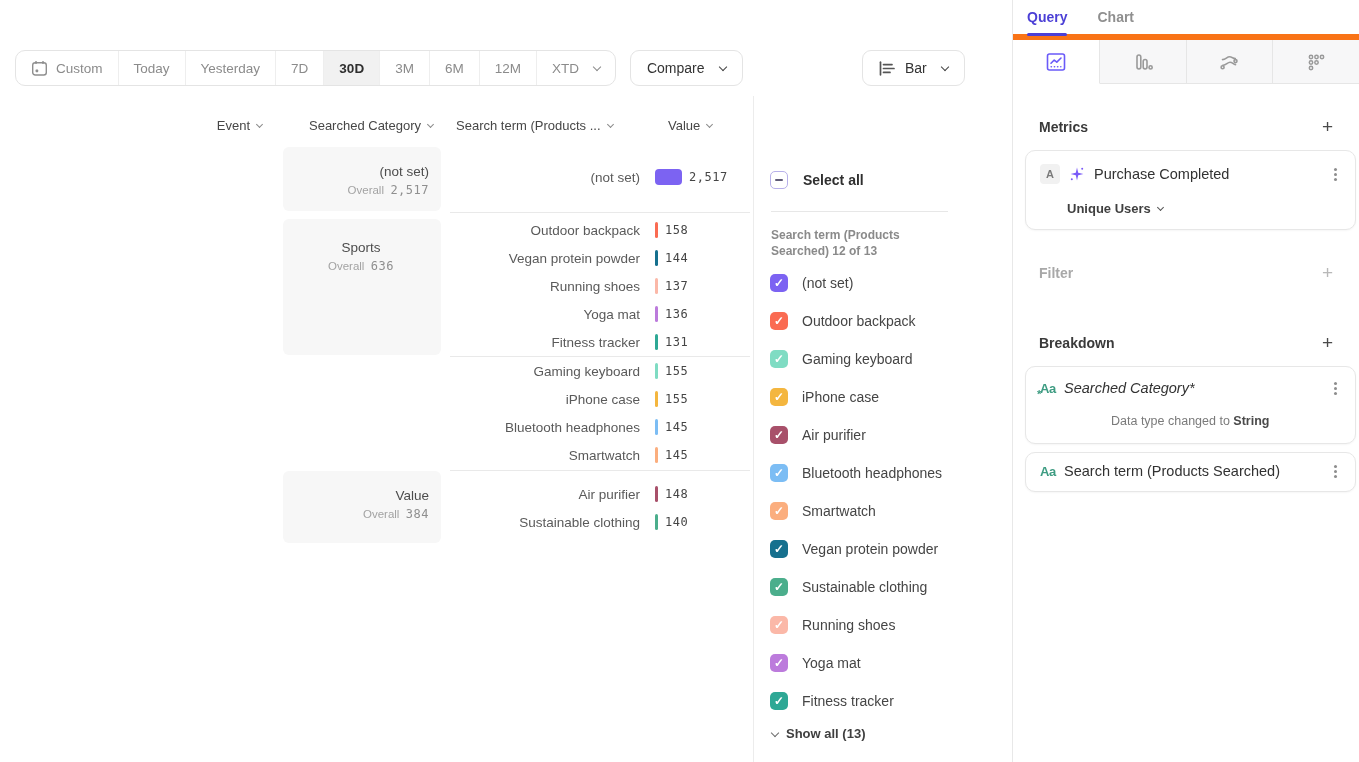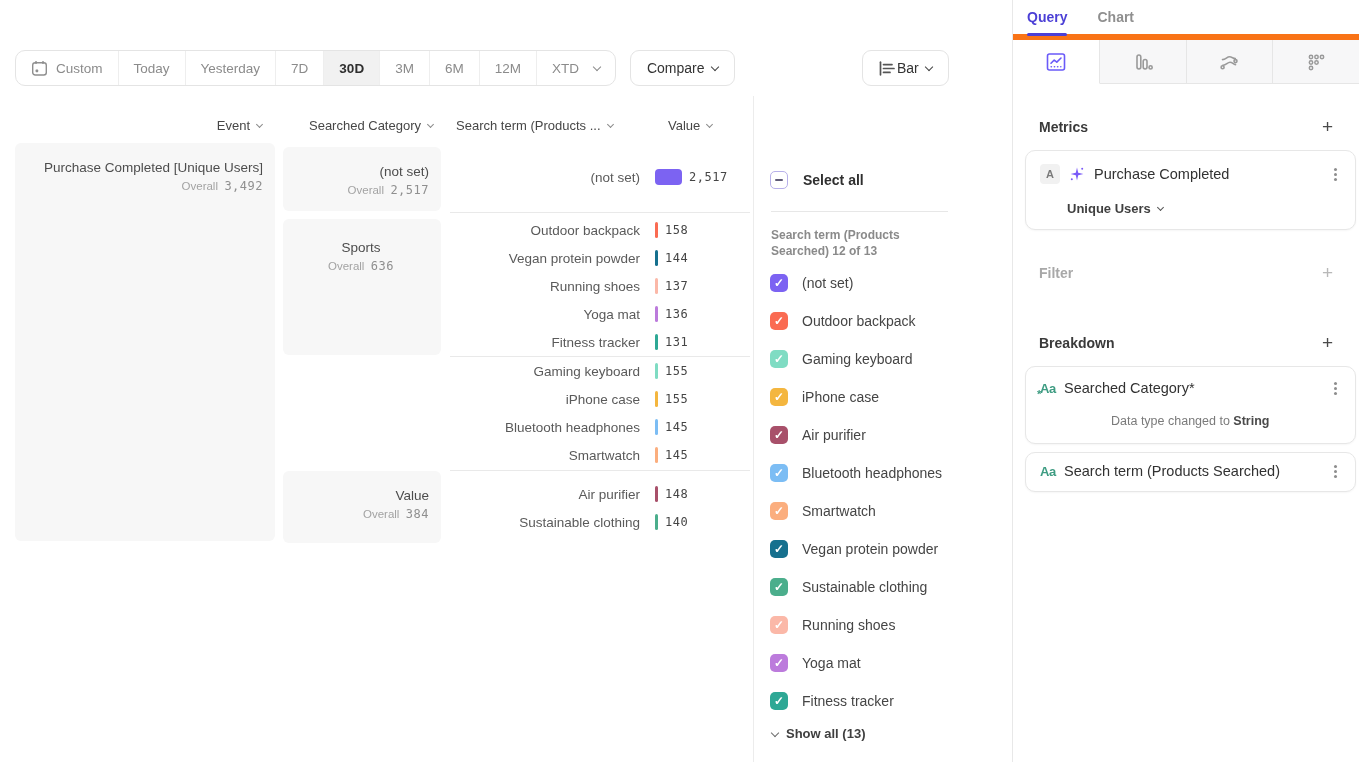--- a/index.html
+++ b/index.html
@@ -15,21 +15,21 @@
   .plus { font-size:19px; font-weight:400; color:#4a4a4a; line-height:18px; cursor:pointer; }
   .plus.muted { color:#b8b8b8; }
   .mono { font-family:"DejaVu Sans Mono", monospace; letter-spacing:0.5px; }
 
   
   .toolbar { position:absolute; left:15px; top:50px; display:flex; align-items:center; }
   .seg-group { display:flex; align-items:stretch; height:36px; border:1px solid #e4e4e4; border-radius:10px; overflow:hidden; background:#fff; }
   .seg { display:flex; align-items:center; gap:8px; padding:0 15px; font-size:13.5px; color:#8b8b8b; border-left:1px solid #eeeeee; cursor:pointer; white-space:nowrap; }
   .seg:first-child { border-left:none; }
   .seg.active { background:#f1f1f1; color:#2f2f2f; font-weight:700; }
-  .btn { display:flex; align-items:center; height:36px; padding:0 16px; border:1px solid #e4e4e4; border-radius:9px; font-size:14px; font-weight:500; color:#333; background:#fff; cursor:pointer; }
+  .btn { display:flex; align-items:center; gap:8px; height:36px; padding:0 16px; border:1px solid #e4e4e4; border-radius:9px; font-size:14px; font-weight:500; color:#333; background:#fff; cursor:pointer; }
   .compare-btn { margin-left:14px; }
   .chart-type-btn { position:absolute; left:862px; top:50px;justify-content:flex-end; }
 
   
   .hdr { position:absolute; top:118px; font-size:13px; color:#474747; font-weight:500; }
   .hdr .chev { color:#8a8a8a; }
   .hdr.h-event { left:15px; width:247px; text-align:right; }
   .hdr.h-cat { left:283px; width:150px; text-align:right; }
   .hdr.h-term { left:456px; }
   .hdr.h-val { left:668px; }
@@ -92,21 +92,21 @@
   .qcard { position:absolute; left:12px; width:331px; background:#fff; border:1px solid #e7e7e7; border-radius:10px; box-shadow:0 1px 2px rgba(0,0,0,0.04); cursor:pointer; }
   .qcard .row1 { display:flex; align-items:center; padding:13px 12px 0 14px; }
   .qcard .kebab { margin-left:auto; }
   .badge-a { width:20px; height:20px; border-radius:4px; background:#f1f1f1; color:#7a7a7a; font-size:11px; font-weight:600; text-align:center; line-height:20px; flex:none; }
   .metric-name { margin-left:9px; font-size:14.5px; font-weight:500; color:#323232; }
   .measure-row { position:absolute; left:41px; top:50px; font-size:13px; font-weight:700; color:#3f3f3f; display:flex; align-items:center; }
   .measure-row .chev { color:#555; }
   .aa-ico { position:relative; width:24px; flex:none; font-size:13px; font-weight:700; color:#3e9c82; letter-spacing:-0.5px; }
   .aa-ico .star { position:absolute; left:-3px; top:7px; font-size:11px; color:#3e9c82; }
   .bd-name { font-size:14.5px; font-weight:500; color:#323232; }
-  .bd-name.ital { }
+  .bd-name.ital { font-style:italic; }
   .bd-note { position:absolute; left:41px; top:47px; font-size:12.5px; color:#7a7a7a;margin-left:44px; }
   .bd-note b { color:#4a4a4a; font-weight:700; }
   .sparkle { margin-left:9px; flex:none; display:flex; }
 </style>
 </head>
 <body>
 
 <div class="app">
 
   <div class="toolbar">
@@ -160,24 +160,20 @@
       </svg>
     <span>Bar</span>
       <span class="chev" style="color:#444"></span>
   </div>
 
   <div class="hdr h-event"><span>Event</span><span class="chev sm"></span></div>
   <div class="hdr h-cat"><span>Searched Category</span><span class="chev sm"></span></div>
   <div class="hdr h-term"><span>Search term (Products ...</span><span class="chev sm"></span></div>
   <div class="hdr h-val"><span>Value</span><span class="chev sm"></span></div>
 
-  <div class="cell-card" style="left:15px; top:143px; width:260px; height:398px;">
-    <div class="cell-name">Purchase Completed [Unique Users]</div>
-    <div class="cell-overall"><span>Overall</span>&nbsp; <span class="num mono">3,492</span></div>
-  </div>
 
   <div class="cell-card" style="left:283px; top:147px; width:158px; height:64px;">
     <div class="cell-name">(not set)</div>
     <div class="cell-overall"><span>Overall</span>&nbsp; <span class="num mono">2,517</span></div>
   </div>
   <div class="cell-card" style="left:283px; top:219px; width:158px; height:136px;text-align:center;">
     <div class="cell-name" style="padding-top:4px">Sports</div>
     <div class="cell-overall"><span>Overall</span>&nbsp; <span class="num mono">636</span></div>
   </div>
   <div class="cell-card" style="left:283px; top:471px; width:158px; height:72px;">

